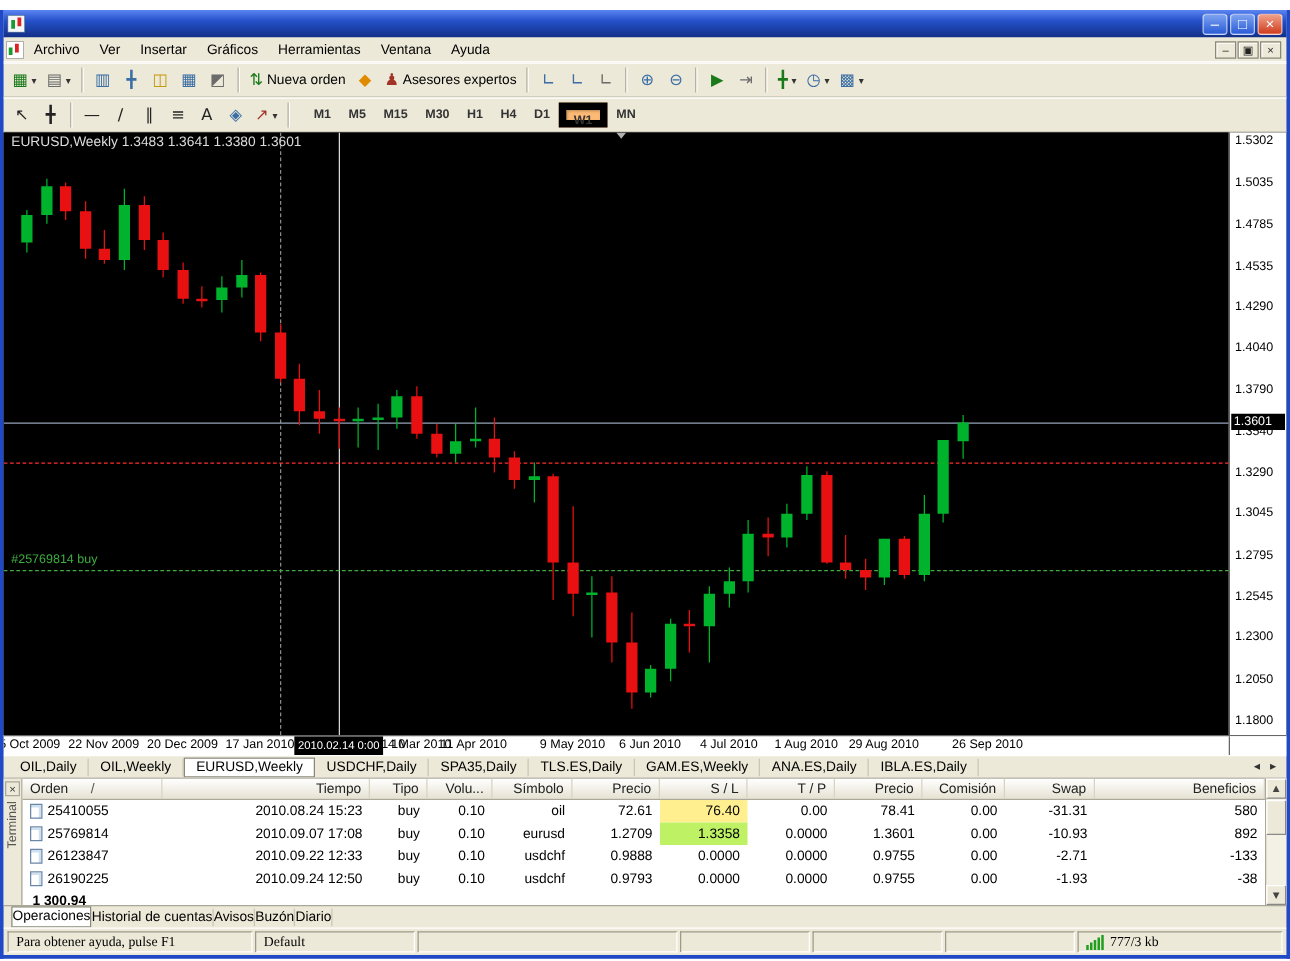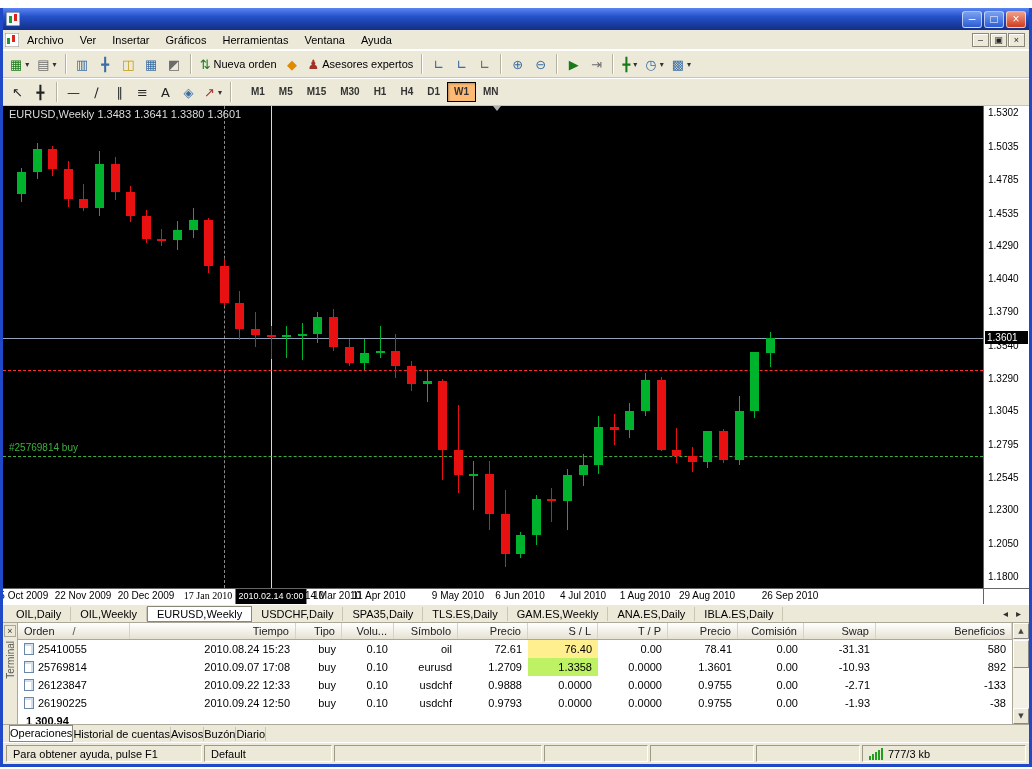--- a/index.html
+++ b/index.html
@@ -42,21 +42,21 @@
   .tool-items { display:flex; align-items:center; }
   .tbtn { height:22px; min-width:23px; display:flex; align-items:center; justify-content:center;
     gap:3px; padding:0 3px; border:1px solid transparent; border-radius:1px; }
   .tbtn .ic { font-family:"DejaVu Sans",sans-serif; font-size:13px; line-height:13px; }
   .tbtn .lbl { font-size:11px; white-space:nowrap; }
   .dd { font-family:"DejaVu Sans",sans-serif; font-size:8px; color:#333; }
   .tsep { width:2px; height:20px; border-left:1px solid #b5b2a2; border-right:1px solid #fff; margin:0 4px; }
   .tfbar { display:flex; align-items:center; margin-left:8px; }
   .tf { height:20px; padding:3px 6px; font-size:10px; font-weight:bold; color:#333;
     border:1px solid transparent; }
-  .tf.active { background:#fdba74; border:1px solid #000000; box-shadow:inset 1px 1px 2px rgba(0,0,0,.25); }
+  .tf.active { background:#fdba74; border:6px solid #000000; box-shadow:inset 1px 1px 2px rgba(0,0,0,.25); }
 
   
   .chart-row { height:482px; flex:0 0 482px; display:flex; background:#000; }
   .plot { position:relative; flex:1; overflow:hidden; background:#000; }
   .ohlc { position:absolute; top:2px; left:6px; color:#dcdcdc; font-size:11px; z-index:6; }
   .wick  { position:absolute; width:1px; z-index:2; }
   .cbody { position:absolute; width:9px; z-index:3; }
   .hline { position:absolute; left:0; right:0; height:0; border-top:1px solid; z-index:1; }
   .vline { position:absolute; top:0; bottom:0; z-index:1; }
   .vline.dashed { width:0; border-left:1px dashed #8a8a8a; }
@@ -115,21 +115,21 @@
   .sspace { flex:1; }
 
   
   .ttabs { height:18px; flex:0 0 18px; background:#ece9d8; border-top:1px solid #aca899;
     display:flex; align-items:center; padding-left:6px; }
   .ttab { padding:1px 0; border-right:1px solid #cac6b6; white-space:nowrap; }
   .ttab.active { background:#fff; border:1px solid #8a8878; line-height:13px; }
 
   
   .statusbar { height:22px; flex:0 0 22px; background:#ece9d8; display:flex; align-items:stretch;
-    padding:1px 2px; border-top:1px solid #fff; }
+    padding:1px 2px; border-top:1px solid #fff;font-family:Liberation Serif, serif; }
   .scell { border:1px solid; border-color:#9e9a87 #ffffff #ffffff #9e9a87; margin:1px;
     padding:1px 6px; display:flex; align-items:center; gap:5px; white-space:nowrap; overflow:hidden; }
   .scell.help { width:196px; }
   .scell.profile { width:128px; }
   .scell.c1 { width:208px; } .scell.c2 { width:104px; } .scell.c3 { width:104px; } .scell.c4 { width:104px; }
   .scell.last { flex:1; }
   .bars { display:flex; align-items:flex-end; gap:1px; height:12px; }
   .bars i { width:2px; background:#1f9e1f; display:block; }
   .bars i:nth-child(1){height:4px;} .bars i:nth-child(2){height:6px;} .bars i:nth-child(3){height:8px;}
   .bars i:nth-child(4){height:10px;} .bars i:nth-child(5){height:12px;}
@@ -430,21 +430,21 @@
         <div class="pa-tick" style="top: 465px;">1.1800</div>
         <div class="pa-cur" style="top: 225px;">1.3601</div>
       </div>
   </div>
 
   <div class="dax-row">
     <div class="daxis">
         <div class="dax-lab" style="left: 18px;">25 Oct 2009</div>
         <div class="dax-lab" style="left: 80px;">22 Nov 2009</div>
         <div class="dax-lab" style="left: 143px;">20 Dec 2009</div>
-        <div class="dax-lab" style="left: 205px; font-family: Liberation Serif, serif;">17 Jan 2010</div>
+        <div class="dax-lab" style="left: 205px;">17 Jan 2010</div>
         <div class="dax-box" style="left: 268px;">2010.02.14 0:00</div>
         <div class="dax-lab" style="left: 310px; transform: none;">10</div>
         <div class="dax-lab" style="left: 330px;">14 Mar 2010</div>
         <div class="dax-lab" style="left: 376px;">11 Apr 2010</div>
         <div class="dax-lab" style="left: 455px;">9 May 2010</div>
         <div class="dax-lab" style="left: 517px;">6 Jun 2010</div>
         <div class="dax-lab" style="left: 580px;">4 Jul 2010</div>
         <div class="dax-lab" style="left: 642px;">1 Aug 2010</div>
         <div class="dax-lab" style="left: 704px;">29 Aug 2010</div>
         <div class="dax-lab" style="left: 767px; margin-left: 20px;">26 Sep 2010</div>

